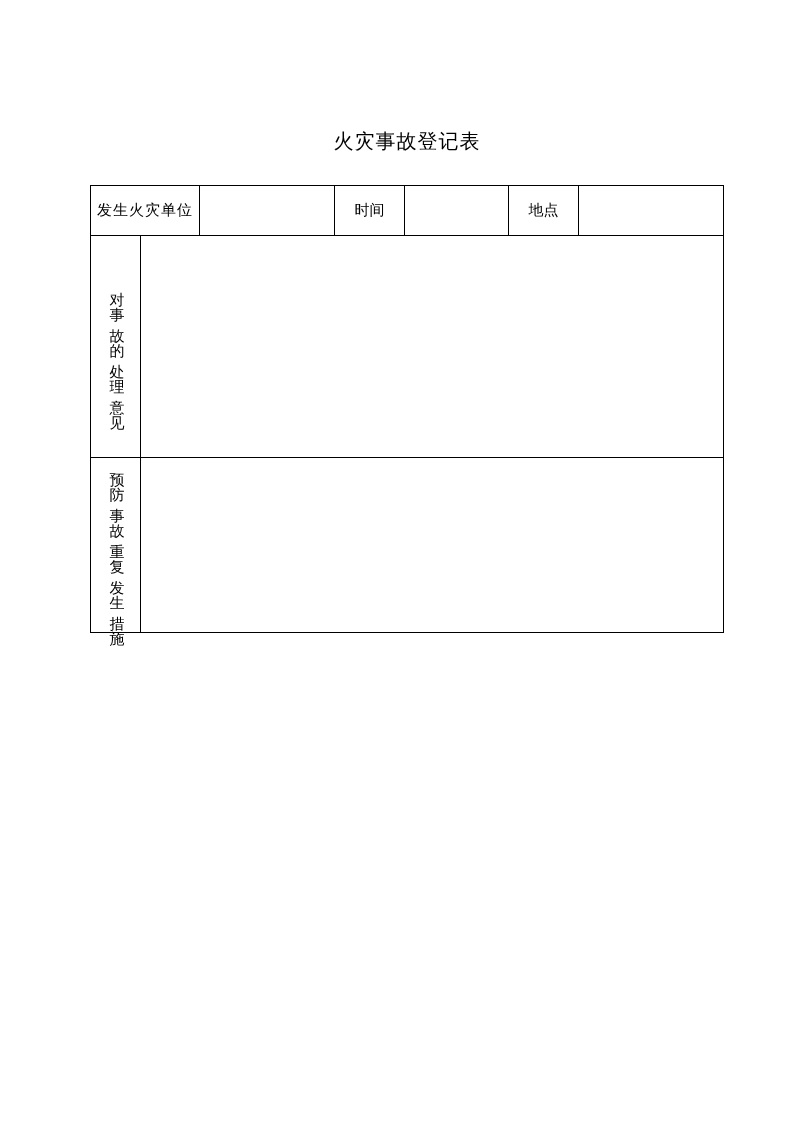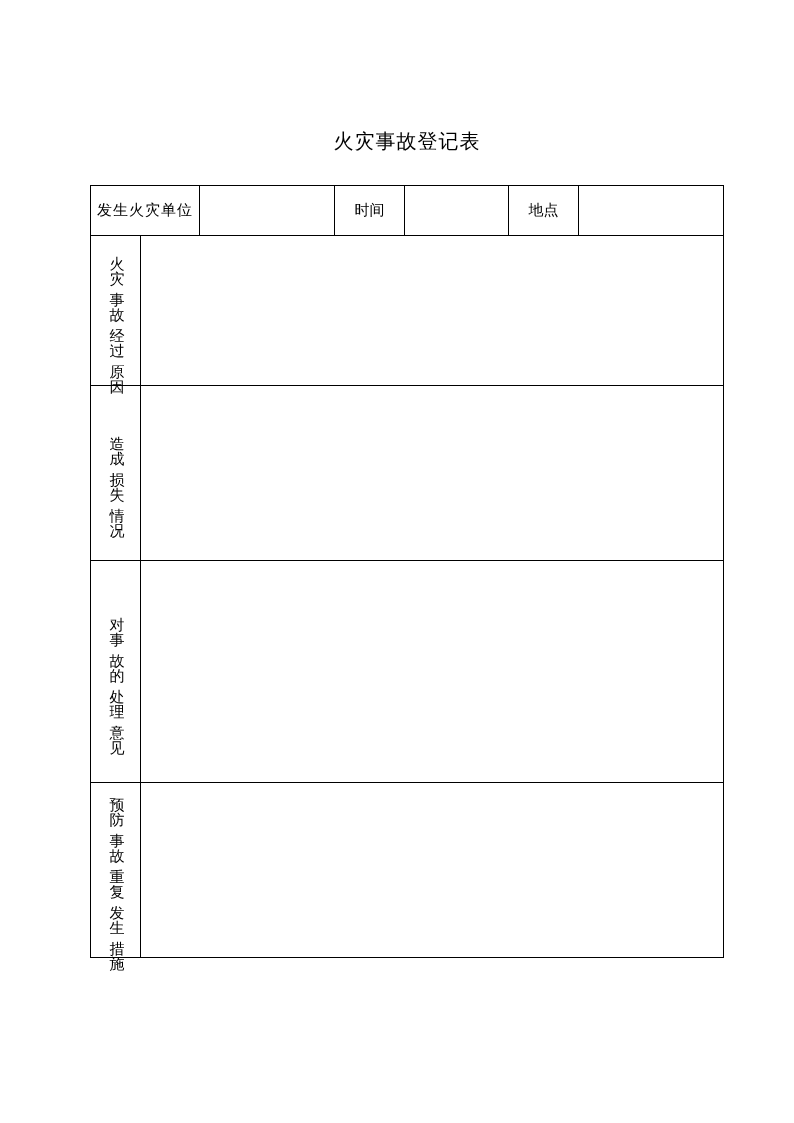--- a/index.html
+++ b/index.html
@@ -101,37 +101,20 @@
 <table class="form-table">
   <tbody>
       <tr class="header-row">
     <td class="label-unit" colspan="2">发生火灾单位</td>
     <td class="value-unit"></td>
     <td class="label-time">时间</td>
     <td class="value-time"></td>
     <td class="label-place">地点</td>
     <td class="value-place"></td>
   </tr>
-  <tr class="row-process">
-    <td class="section-label">
-      <span class="char-block">火灾</span>
-      <span class="char-block">事故</span>
-      <span class="char-block">经过</span>
-      <span class="char-block">原因</span>
-    </td>
-    <td class="section-content" colspan="6"></td>
-  </tr>
-  <tr class="row-damage">
-    <td class="section-label">
-      <span class="char-block">造成</span>
-      <span class="char-block">损失</span>
-      <span class="char-block">情况</span>
-    </td>
-    <td class="section-content" colspan="6"></td>
-  </tr>
   <tr class="row-opinion">
     <td class="section-label">
       <span class="char-block">对事</span>
       <span class="char-block">故的</span>
       <span class="char-block">处理</span>
       <span class="char-block">意见</span>
     </td>
     <td class="section-content" colspan="6"></td>
   </tr>
   <tr class="row-prevention">

